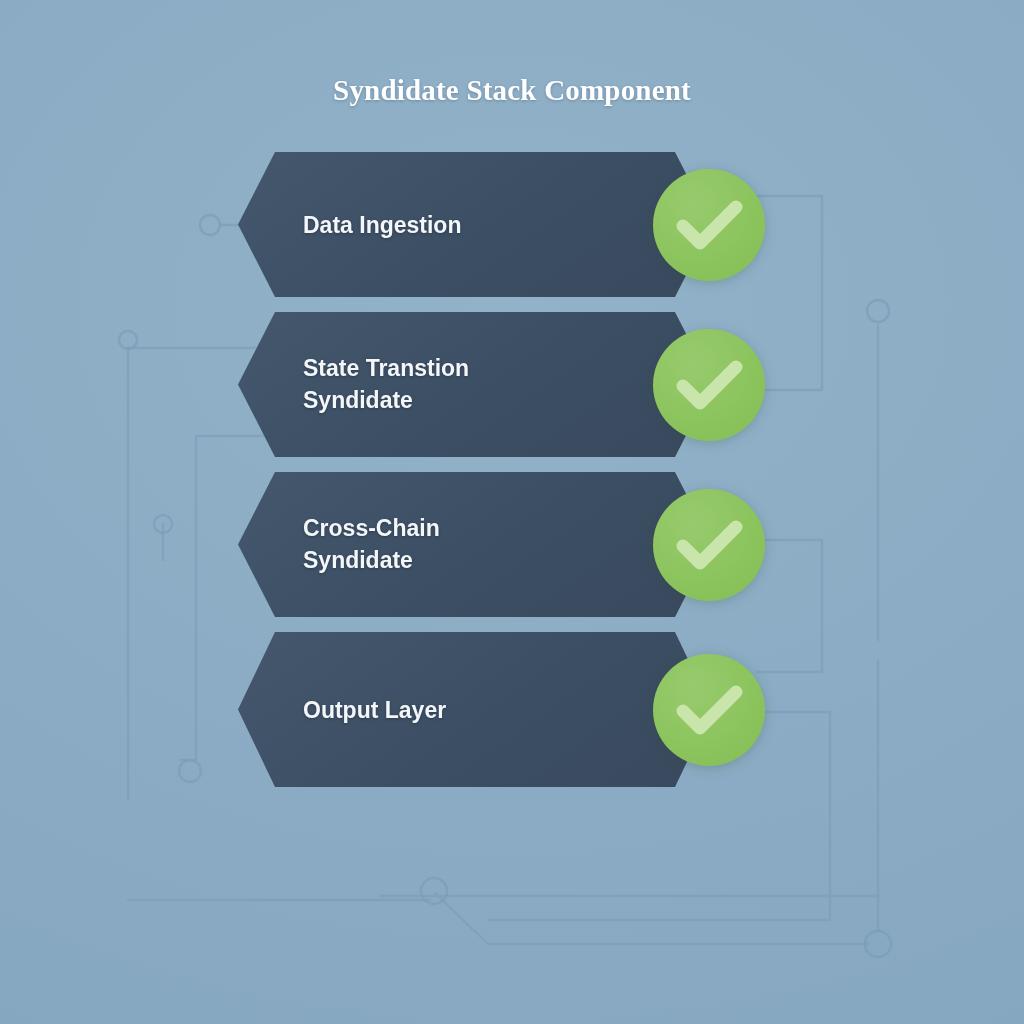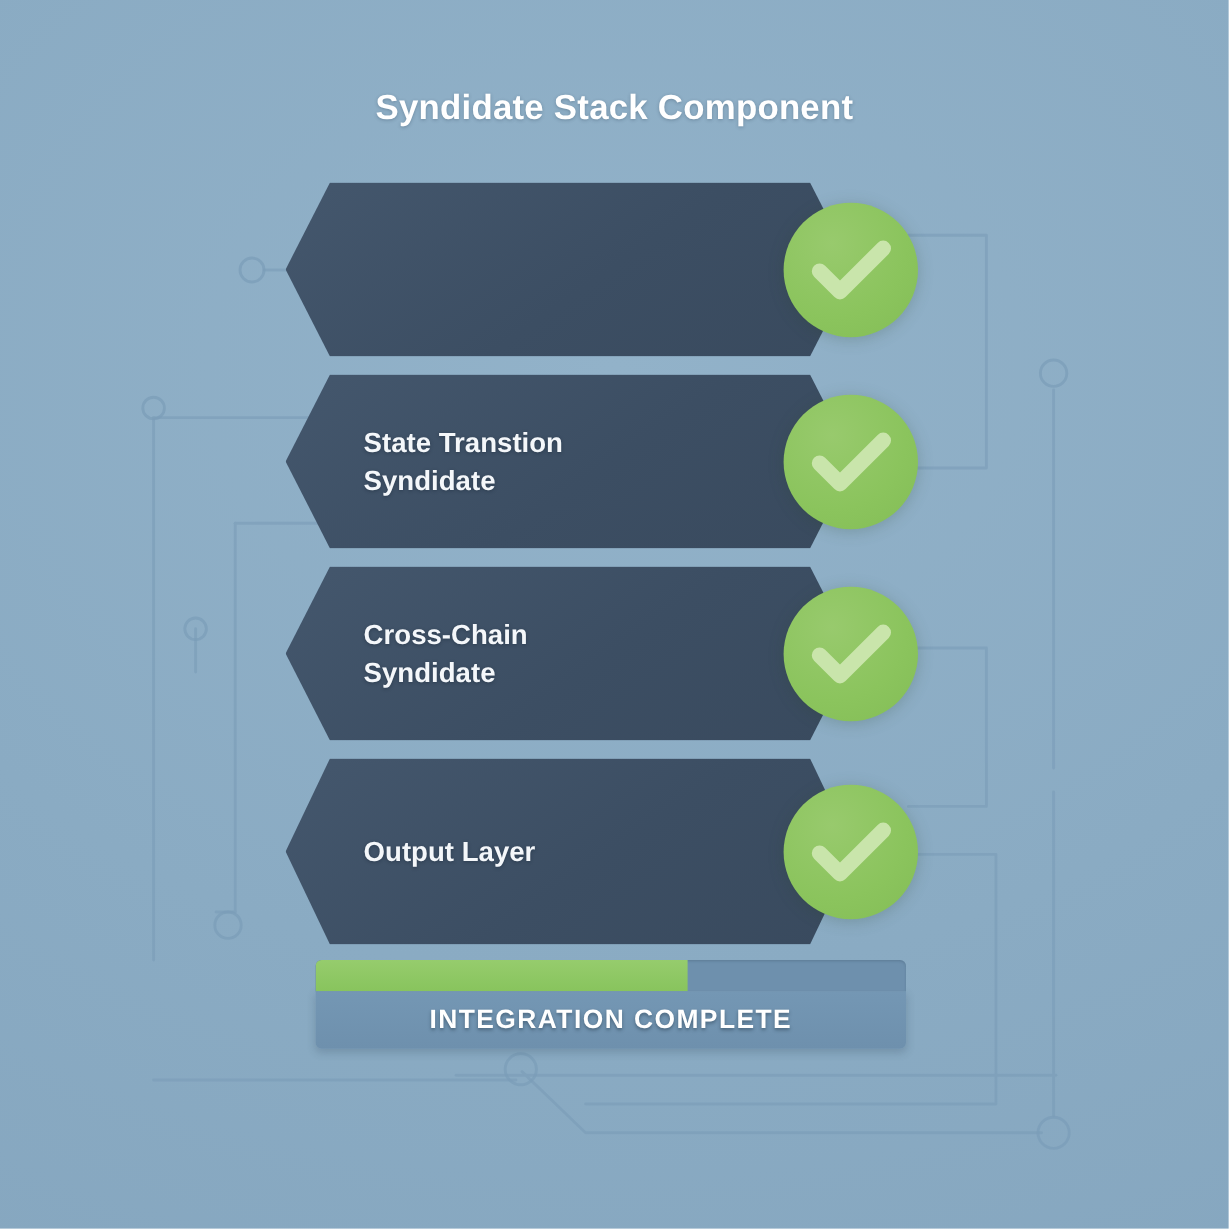--- a/index.html
+++ b/index.html
@@ -26,20 +26,21 @@
   
   #title {
     position:absolute;
     top:74px; left:0; right:0;
     text-align:center;
     font-size:29px;
     font-weight:bold;
     letter-spacing:.2px;
     color:#ffffff;
     text-shadow:0 1px 3px rgba(30,50,70,.30);
+    font-family:Liberation Serif, serif;
   }
 
   
   #stack {
     position:absolute;
     top:152px; left:0;
     width:1024px;
   }
   .row {
     position:relative;
@@ -162,20 +163,21 @@
       <circle cx="878" cy="944" r="13"></circle>
     </g>
   </svg>
 
   <div id="title">Syndidate Stack Component</div>
 
   <div id="stack">
 
     <div class="row">
       <div class="chev"></div>
+      <div class="chev-label">Data Ingestion</div>
       <div class="check">
         <svg viewBox="0 0 112 112" xmlns="http://www.w3.org/2000/svg">
           <path d="M30 57 L47 74 L83 38" fill="none" stroke="#c9e5ab" stroke-width="13" stroke-linecap="round" stroke-linejoin="round"></path>
         </svg>
       </div>
     </div>
 
     <div class="row">
       <div class="chev"></div>
       <div class="chev-label">State Transtion
@@ -203,22 +205,14 @@
       <div class="chev-label">Output Layer</div>
       <div class="check">
         <svg viewBox="0 0 112 112" xmlns="http://www.w3.org/2000/svg">
           <path d="M30 57 L47 74 L83 38" fill="none" stroke="#c9e5ab" stroke-width="13" stroke-linecap="round" stroke-linejoin="round"></path>
         </svg>
       </div>
     </div>
 
   </div>
 
-  <div id="statusWrap">
-    <div id="track">
-      <div id="fill" style="width: 63%;"></div>
-    </div>
-    <div id="statusBar">
-      <span id="statusText">INTEGRATION COMPLETE</span>
-    </div>
-  </div>
 
 </div>
 
 </body></html>

